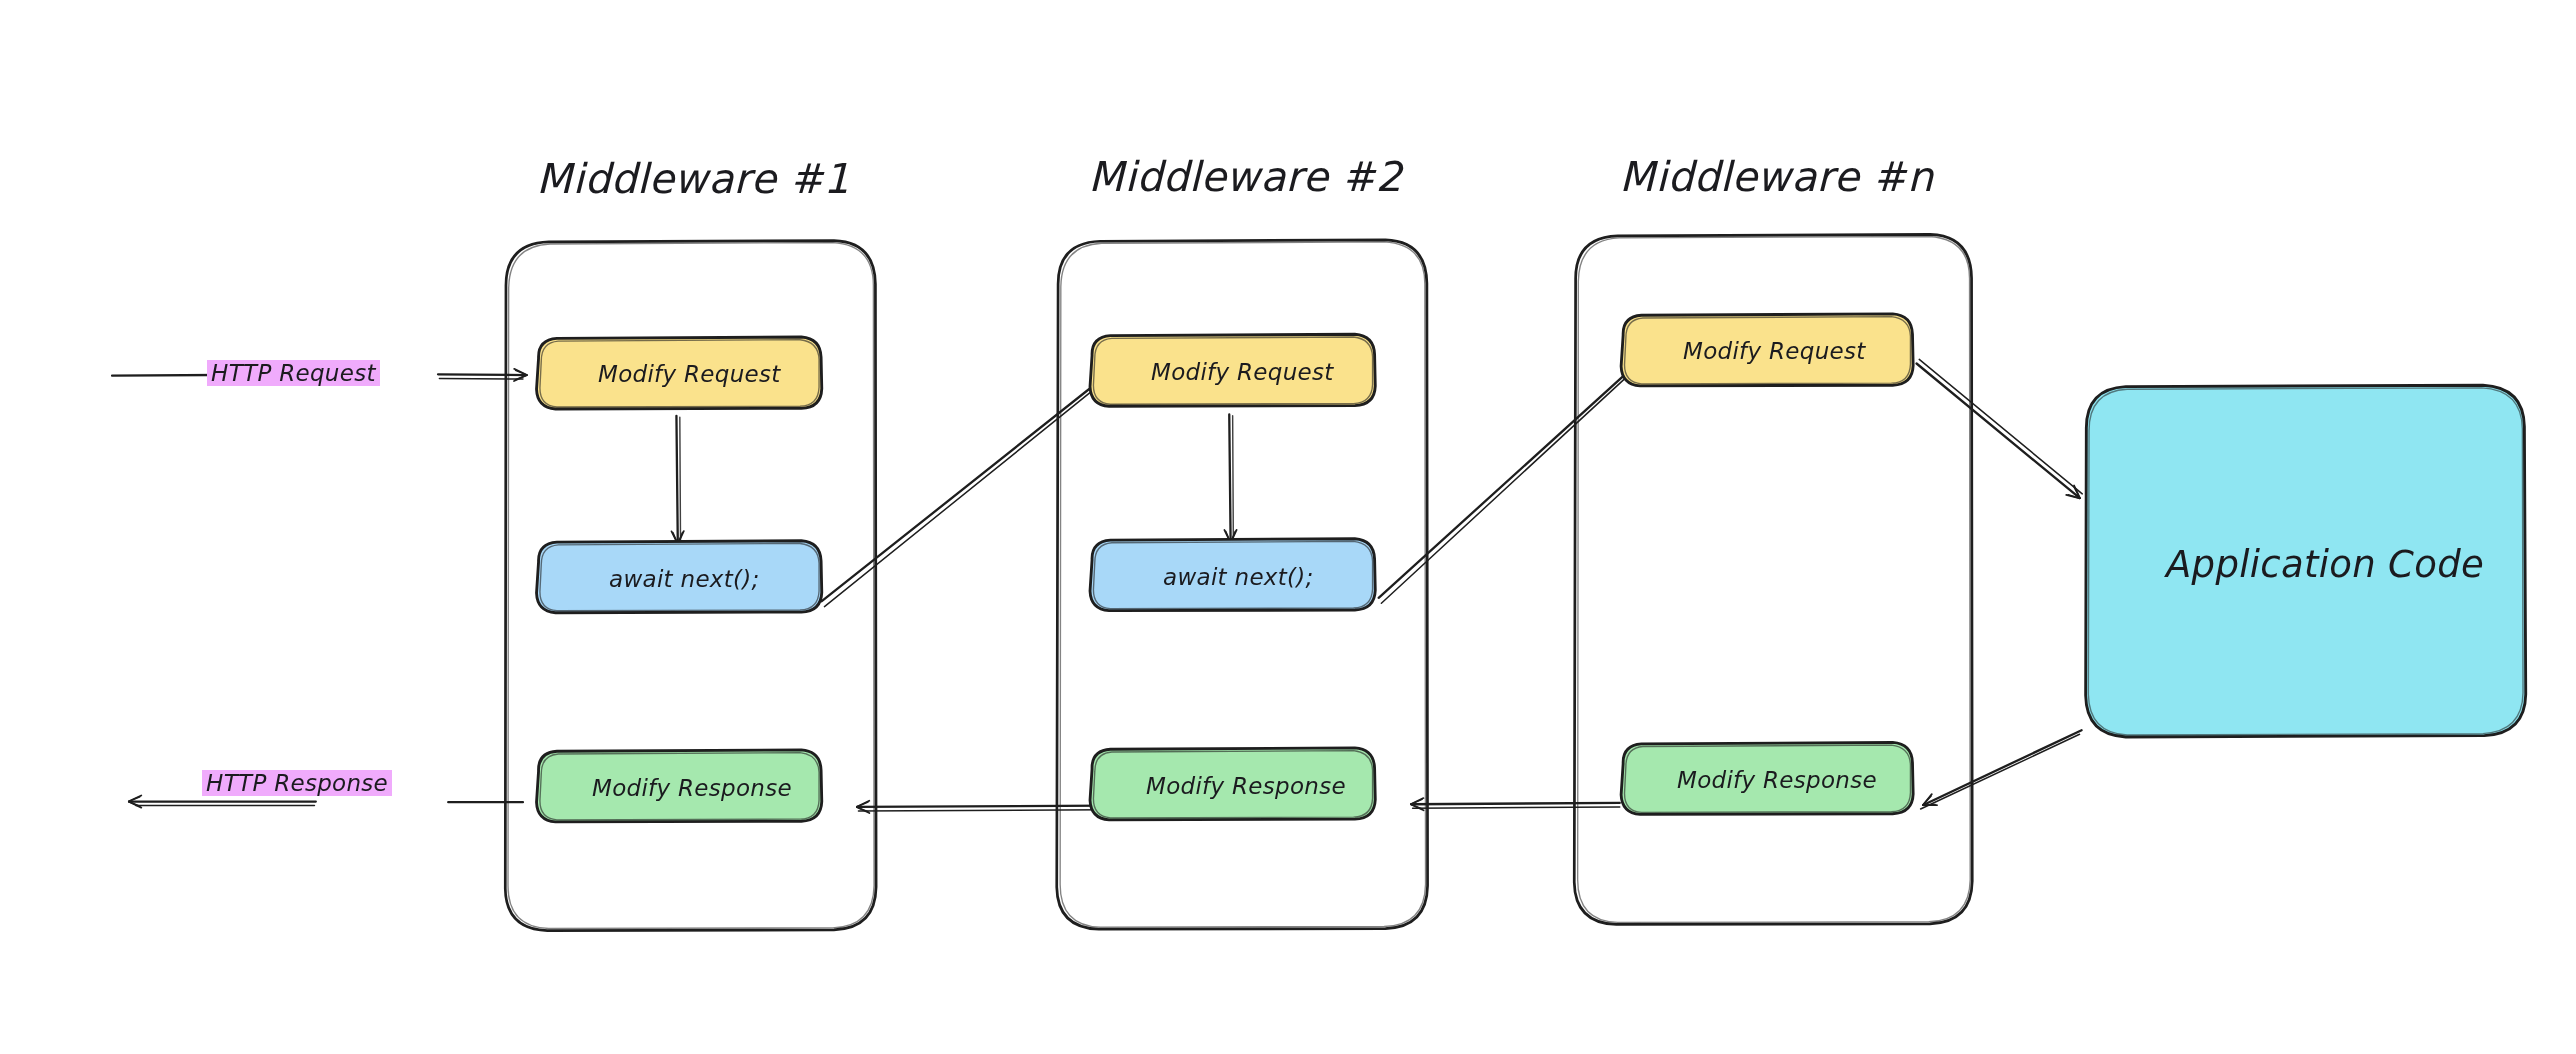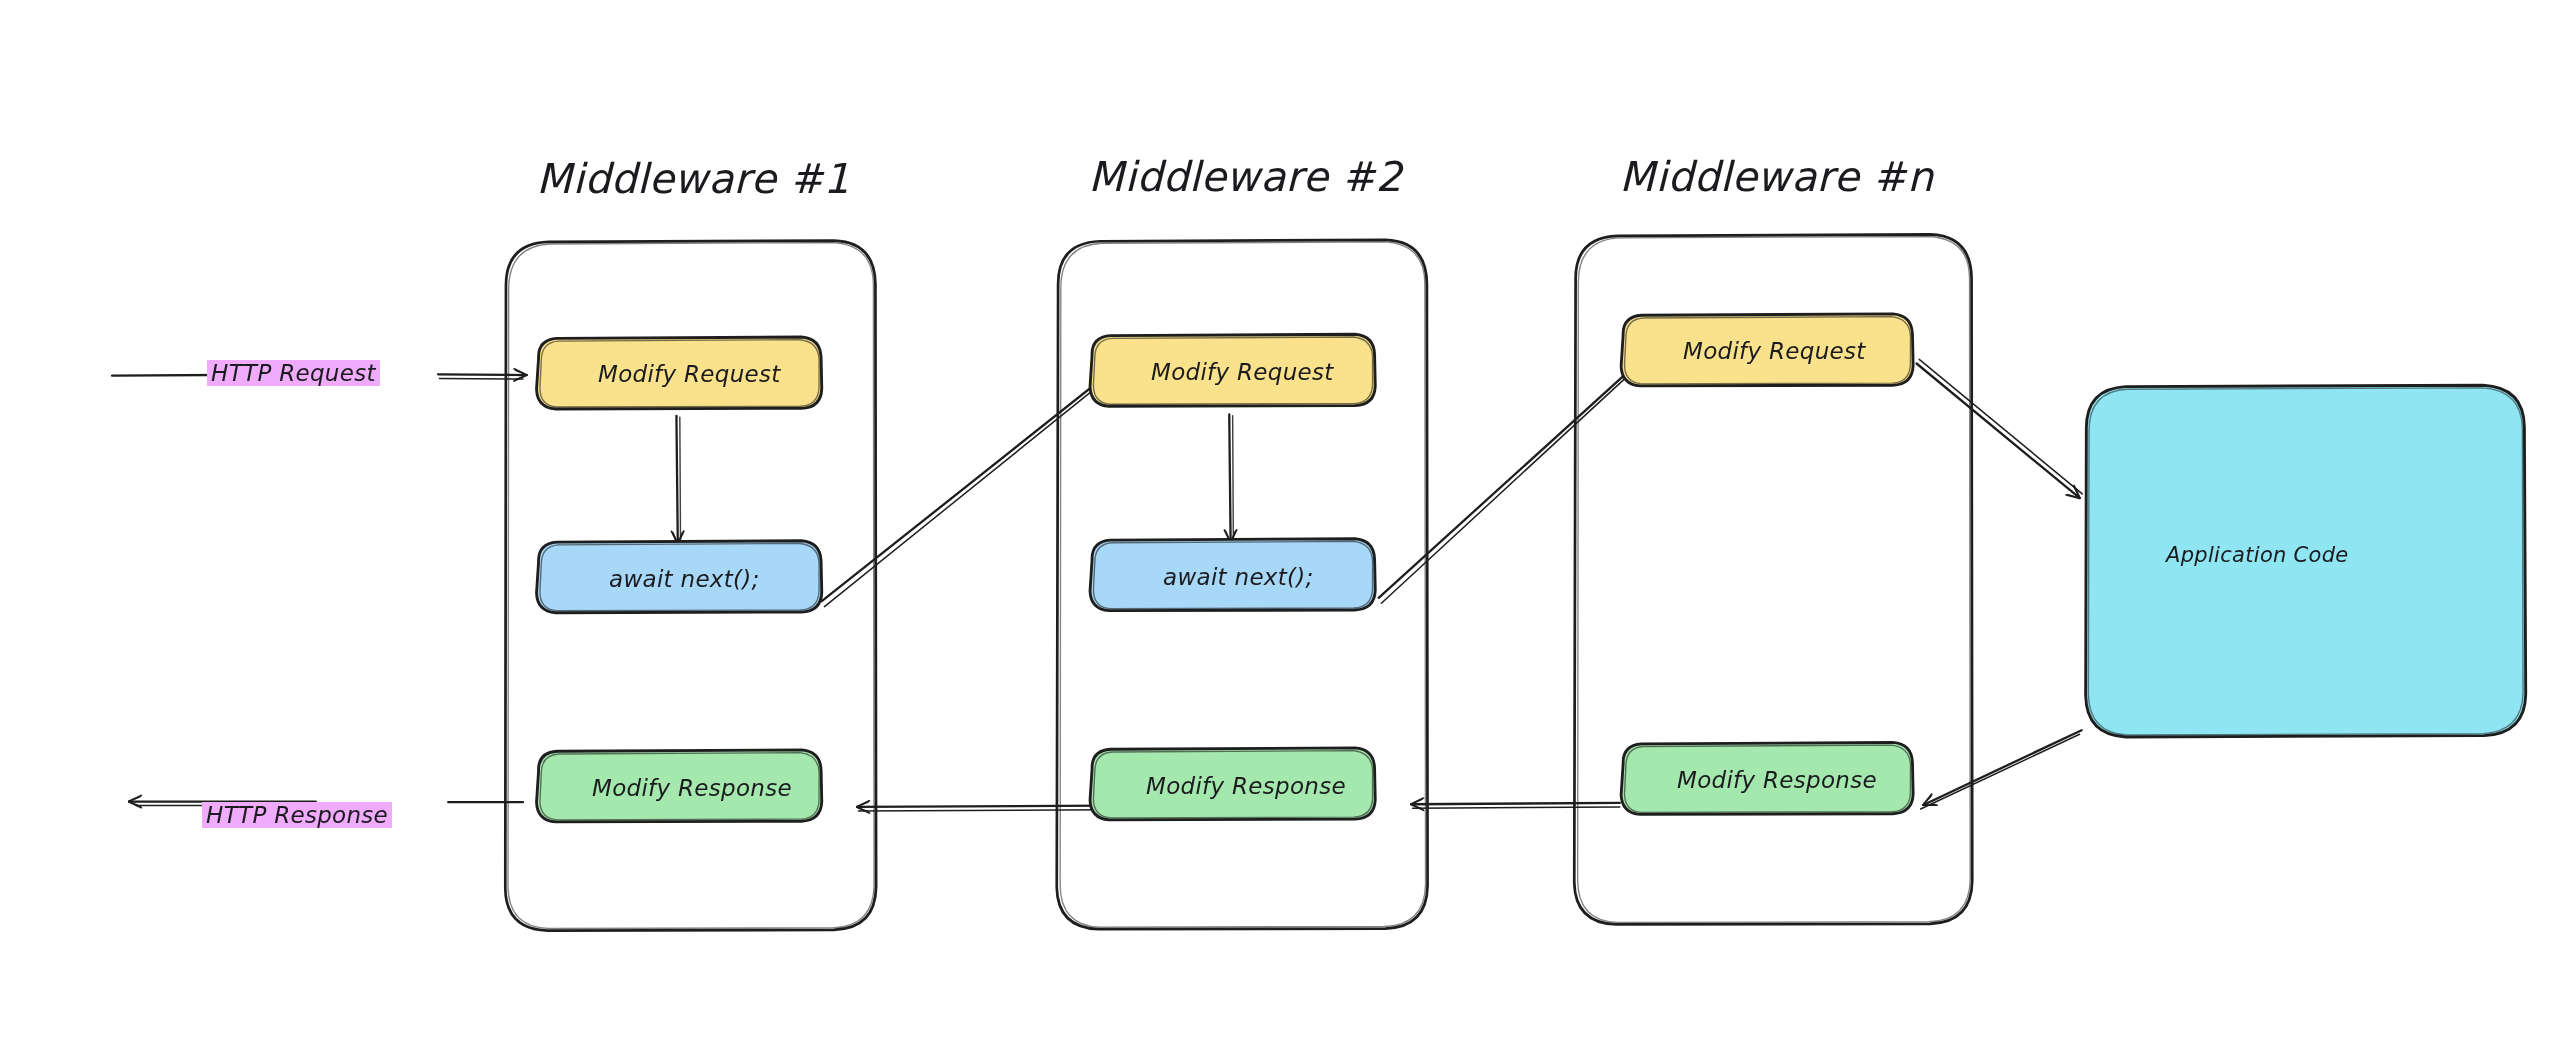--- a/index.html
+++ b/index.html
@@ -30,21 +30,21 @@
   }
   .group-title {
     font-size: 41px;
     font-weight: 400;
     transform: skewX(-3deg);
   }
   .node-label {
     font-size: 23px;
   }
   .app-label {
-    font-size: 21px;
+    font-size: 37px;
   }
   .edge-label {
     font-size: 23px;
     background: #f0abfc;
     padding: 0 4.1px;
   }
 </style>
 </head>
 <body>
 
@@ -184,14 +184,14 @@
 <div class="lbl node-label" style="left:1151px; top:359px;">Modify Request</div>
 <div class="lbl node-label" style="left:1163px; top:564px;">await next();</div>
 <div class="lbl node-label" style="left:1146px; top:773px;">Modify Response</div>
 
 <div class="lbl node-label" style="left:1683px; top:338px;">Modify Request</div>
 <div class="lbl node-label" style="left:1677px; top:767px;">Modify Response</div>
 
 <div class="lbl app-label" style="left:2166px; top:543px;">Application Code</div>
 
 <div class="lbl edge-label" style="left:207px; top:360px;">HTTP Request</div>
-<div class="lbl edge-label" style="left:202px; top:802px;font-style:italic;">HTTP Response</div>
+<div class="lbl edge-label" style="left:202px; top:770px;font-style:italic;">HTTP Response</div>
 
 
 </body></html>

